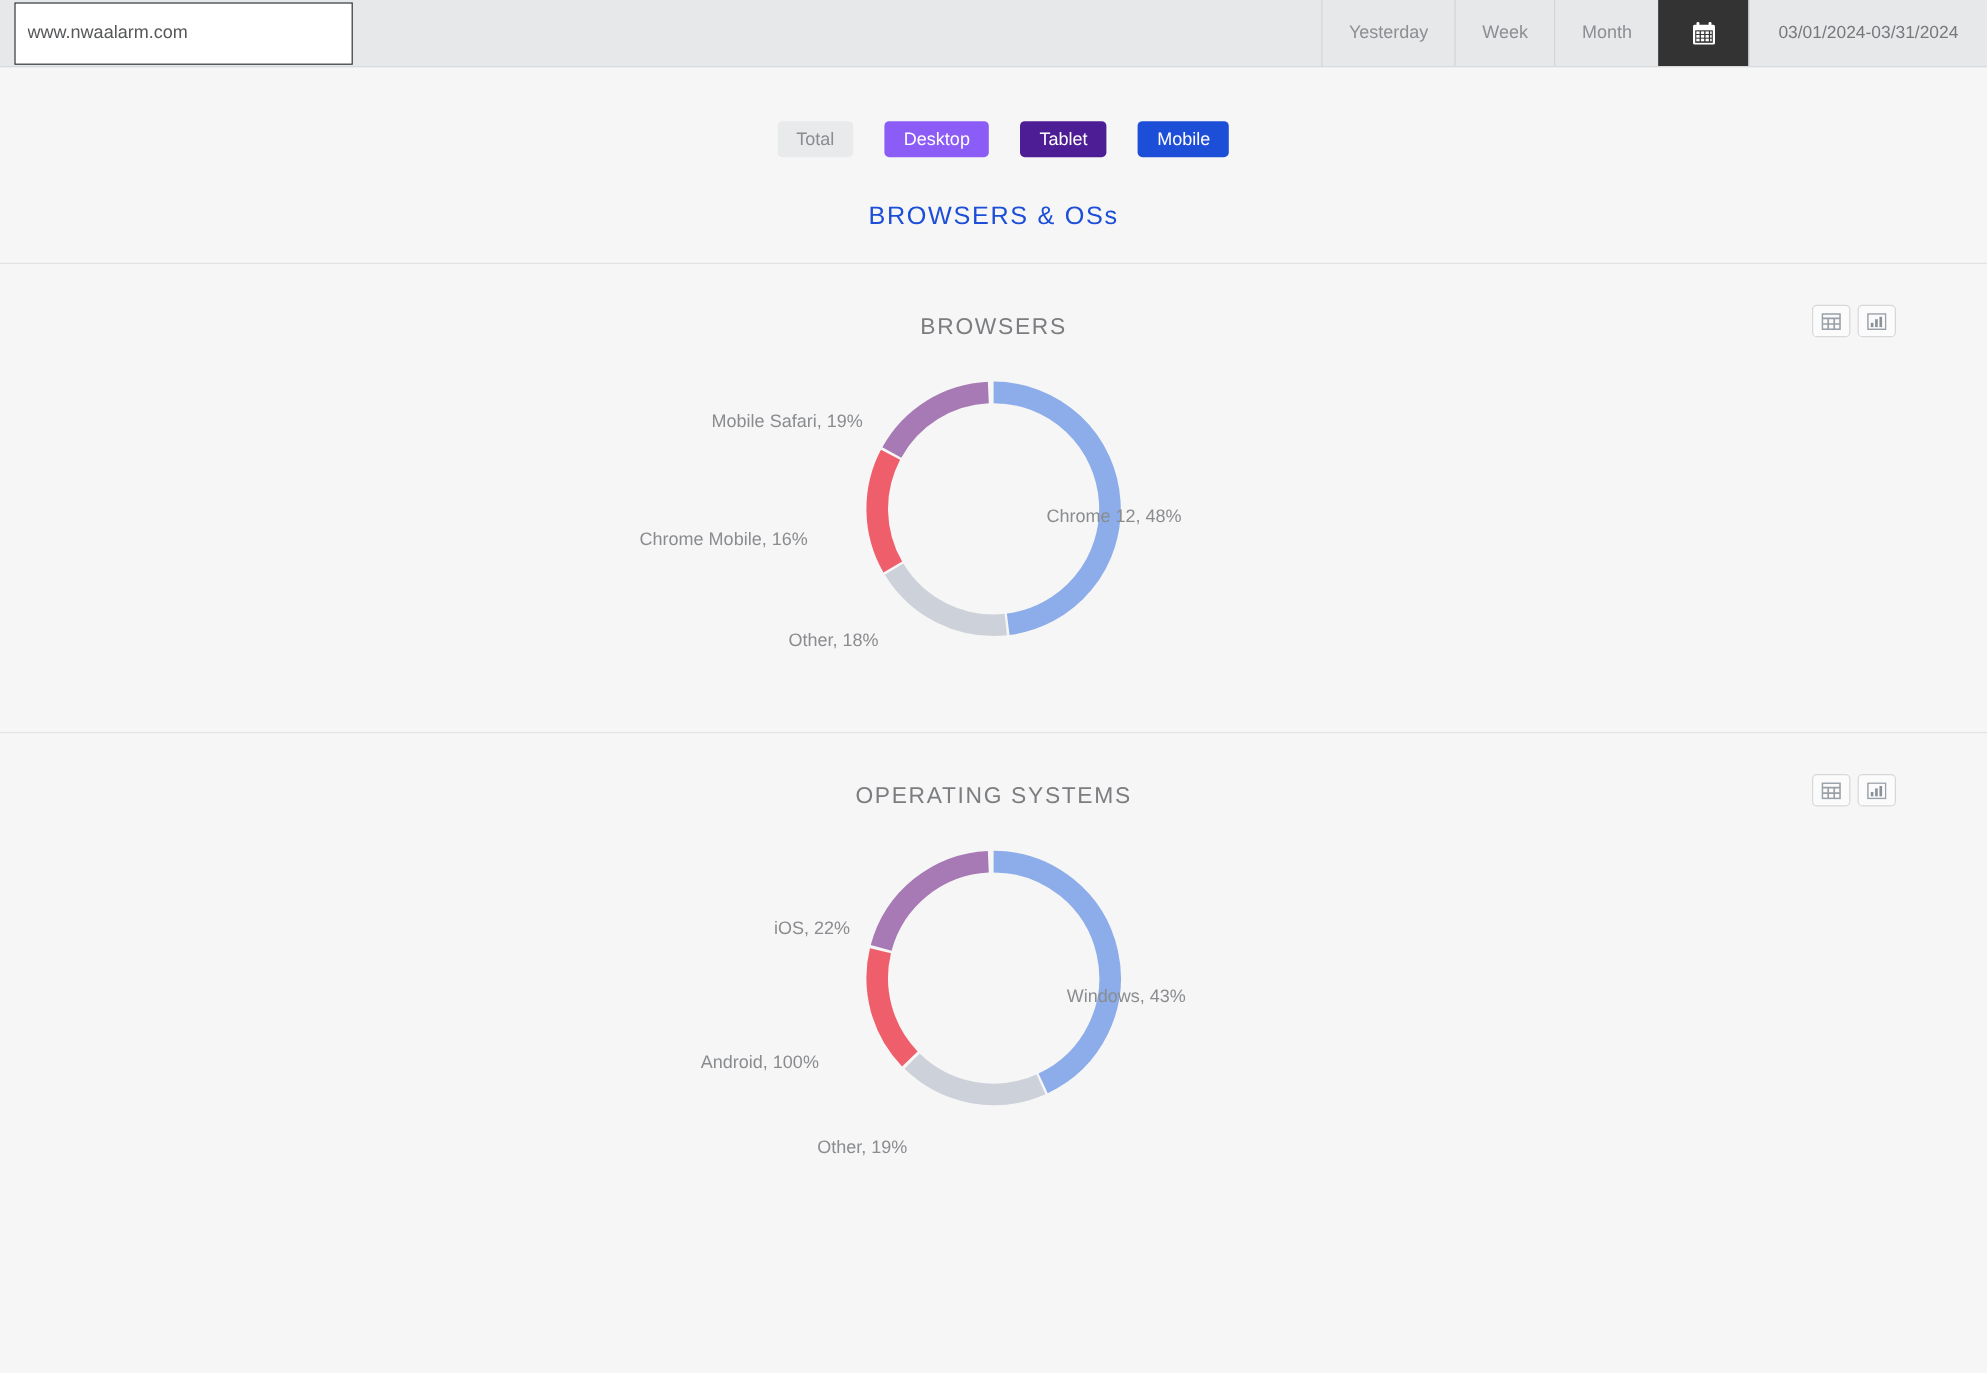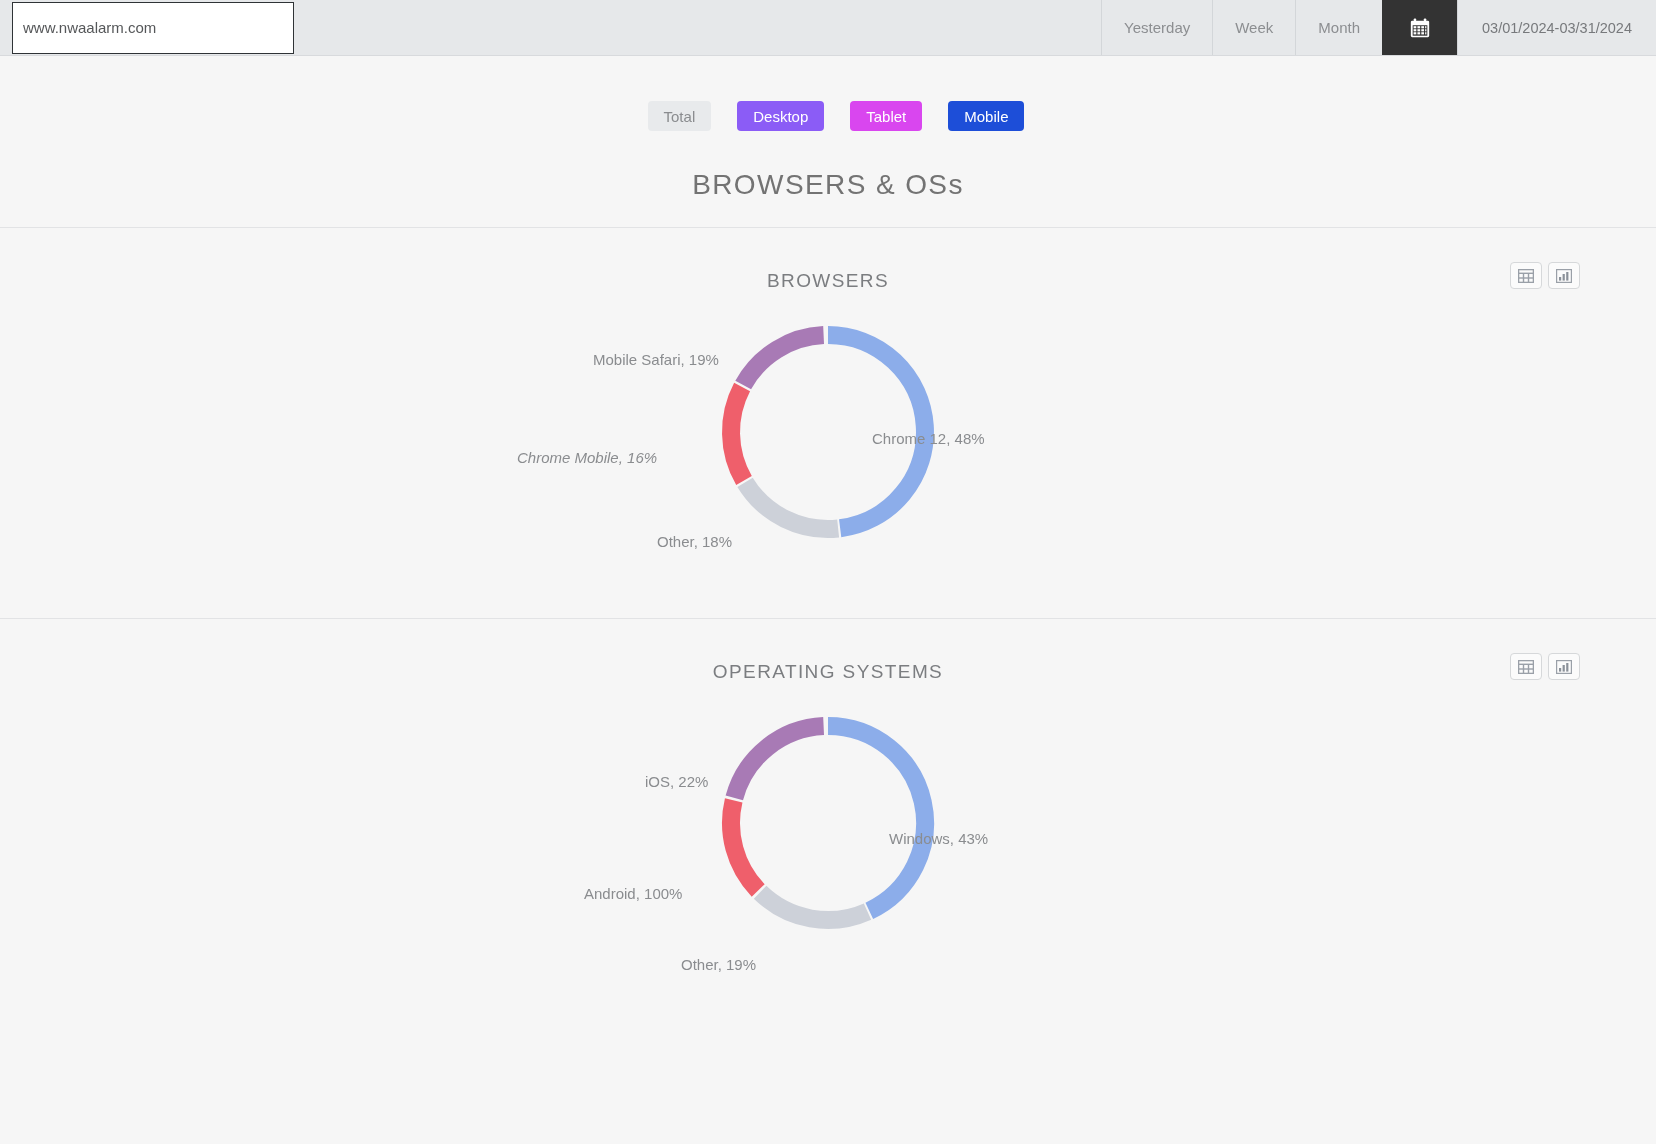--- a/index.html
+++ b/index.html
@@ -66,28 +66,28 @@
     display:inline-flex; align-items:center; justify-content:center;
     padding:0 16px;
     border-radius:4px;
     font-size:15px;
     cursor:pointer;
     user-select:none;
     margin-left:16px;
   }
   .pill.total{ background:#e8eaec; color:#8a8c8f; }
   .pill.desktop{ background:#8b5cf6; color:#ffffff; }
-  .pill.tablet{ background:#d946ef; color:#ffffff; }
+  .pill.tablet{ background:#4c1d95; color:#ffffff; }
   .pill.mobile{ background:#1d4ed8; color:#ffffff; }
 
   
   .page-head{ text-align:center; margin-top:38px; }
   .page-title{
-    font-size:28px; letter-spacing:1.4px;
-    color:#737373; font-weight:400;
+    font-size:21px; letter-spacing:1.4px;
+    color:#1d4ed8; font-weight:400;
   }
   .page-sub{
     margin-top:26px;
     font-size:15px;
     color:#86888b;
   }
   .divider{
     margin-top:26px;
     width:100%; height:1px; background:#e2e3e5;
   }
@@ -232,21 +232,21 @@
         <path fill="none" stroke="#cdd1d9" stroke-width="18" d="M 10.15,96.47 A 97,97 0 0 1 -82.95,50.3"></path>
 
         <path fill="none" stroke="#ef5f6b" stroke-width="18" d="M -84.0,48.5 A 97,97 0 0 1 -85.9,-45.0"></path>
 
         <path fill="none" stroke="#a87ab5" stroke-width="18" d="M -84.8,-47.0 A 97,97 0 0 1 -4.4,-96.9"></path>
       </g>
     </svg>
 
     <div class="dlabel" style="left: 872px; top: 138px;">Chrome 12, 48%</div>
     <div class="dlabel" style="left: 657px; top: 241px;">Other, 18%</div>
-    <div class="dlabel" style="left: 517px; top: 157px; font-style: italic;">Chrome Mobile, 16%</div>
+    <div class="dlabel" style="left: 533px; top: 157px;">Chrome Mobile, 16%</div>
     <div class="dlabel" style="left: 593px; top: 59px;">Mobile Safari, 19%</div>
   </div>
 </div>
 
 <div class="divider"></div>
 
 <div class="section">
   <div class="section-title">OPERATING  SYSTEMS</div>
   <div class="toolbar">
     <div class="tool-btn">

